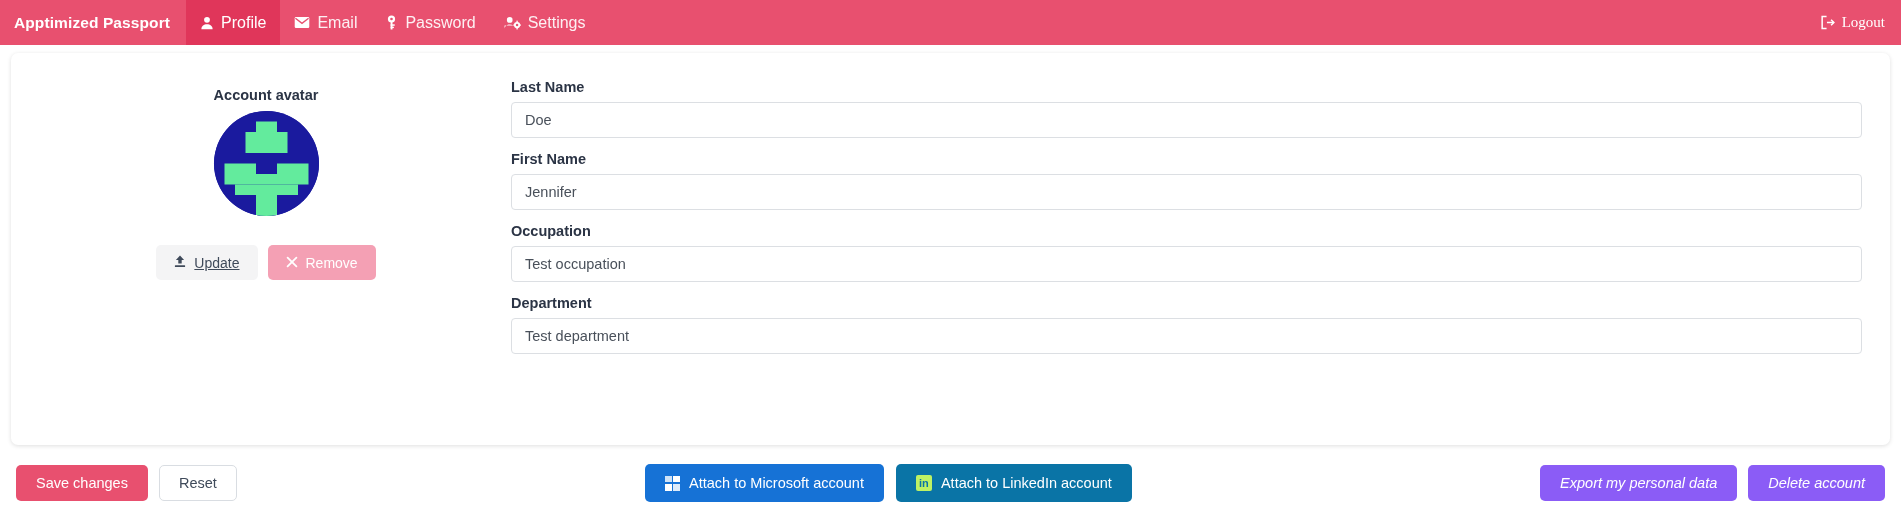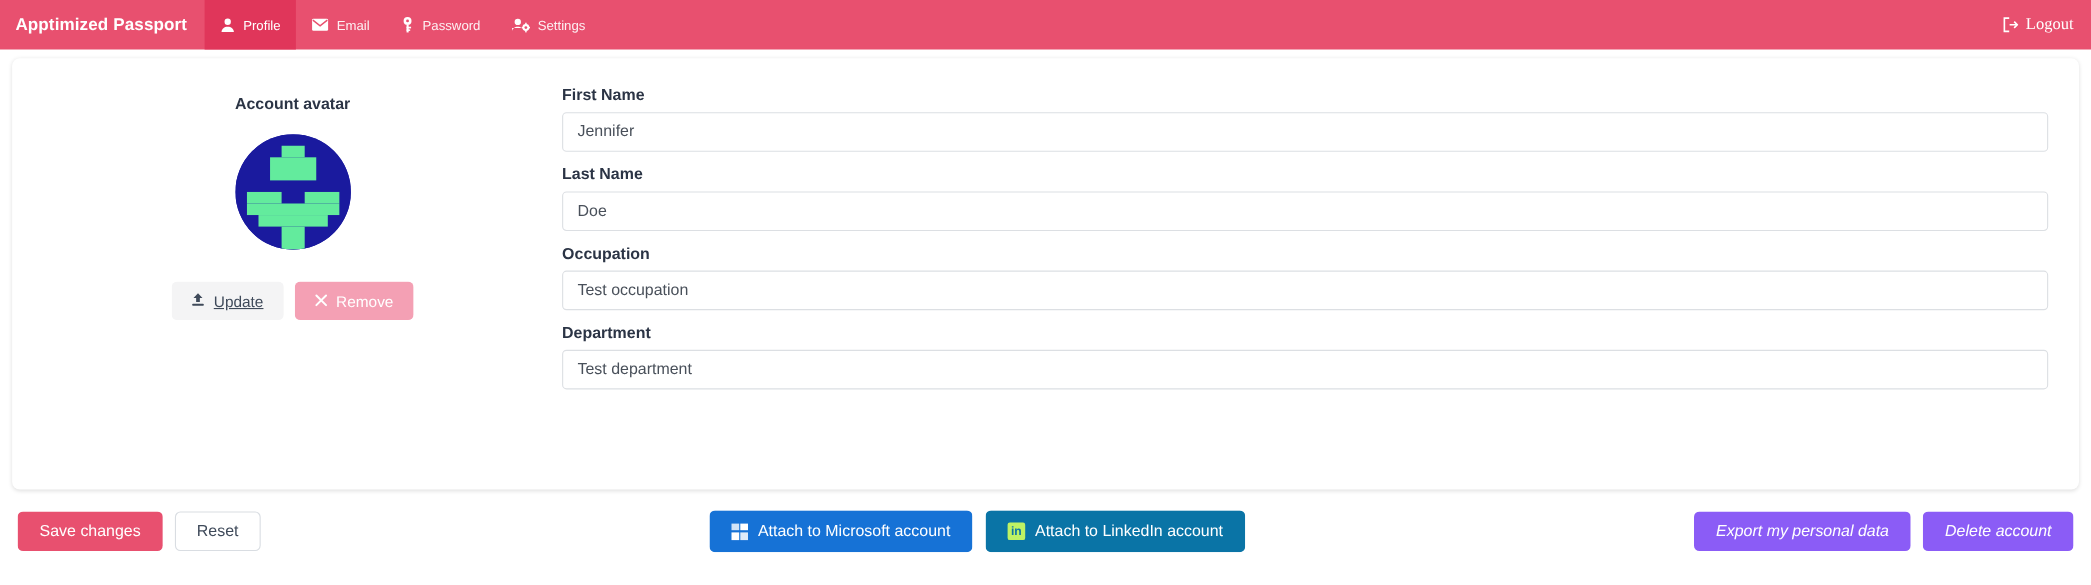--- a/index.html
+++ b/index.html
@@ -27,21 +27,21 @@
     font-size: 15.5px;
     font-weight: bold;
     letter-spacing: .1px;
     white-space: nowrap;
     color: #ffffff;
   }
   .nav-items { display: flex; align-items: stretch; }
   .nav-item {
     display: flex; align-items: center; gap: 7px;
     padding: 0 14px;
-    font-size: 12px;
+    font-size: 16px;
     color: #fdf0f3;
     white-space: nowrap;
     cursor: pointer;
   }
   .nav-item.active { background: #e0365a; color: #ffffff; }
   .nav-spacer { flex: 1; }
   .nav-right {
     display: flex; align-items: center; gap: 7px;
     padding: 0 16px;
     font-size: 15px;
@@ -72,21 +72,21 @@
     flex: none;
     display: flex;
     flex-direction: column;
     align-items: center;
     padding-top: 12px;
   }
   .avatar-title {
     font-size: 14.5px;
     font-weight: bold;
     color: #2b3445;
-    margin-bottom: 19px;
+    margin-bottom: 8px;
   }
   .avatar-ring {
     width: 105px; height: 105px;
     border-radius: 50%;
     overflow: hidden;
     background: #1a1a9e;
   }
   .avatar-ring svg { display: block; }
   .avatar-actions {
     display: flex; gap: 10px;
@@ -295,27 +295,27 @@
             </svg>
           </span>
           <span>Remove</span>
         </button>
       </div>
     </div>
 
     <div class="form-col">
 
       <div class="field">
+        <label class="field-label">Last Name</label>
+        <input class="field-input" type="text" value="Doe" style="">
+      </div>
+
+      <div class="field">
         <label class="field-label">First Name</label>
         <input class="field-input" type="text" value="Jennifer" style="">
-      </div>
-
-      <div class="field">
-        <label class="field-label">Last Name</label>
-        <input class="field-input" type="text" value="Doe" style="">
       </div>
 
       <div class="field">
         <label class="field-label">Occupation</label>
         <input class="field-input" type="text" value="Test occupation" style="">
       </div>
 
       <div class="field">
         <label class="field-label">Department</label>
         <input class="field-input" type="text" value="Test department" style="">

